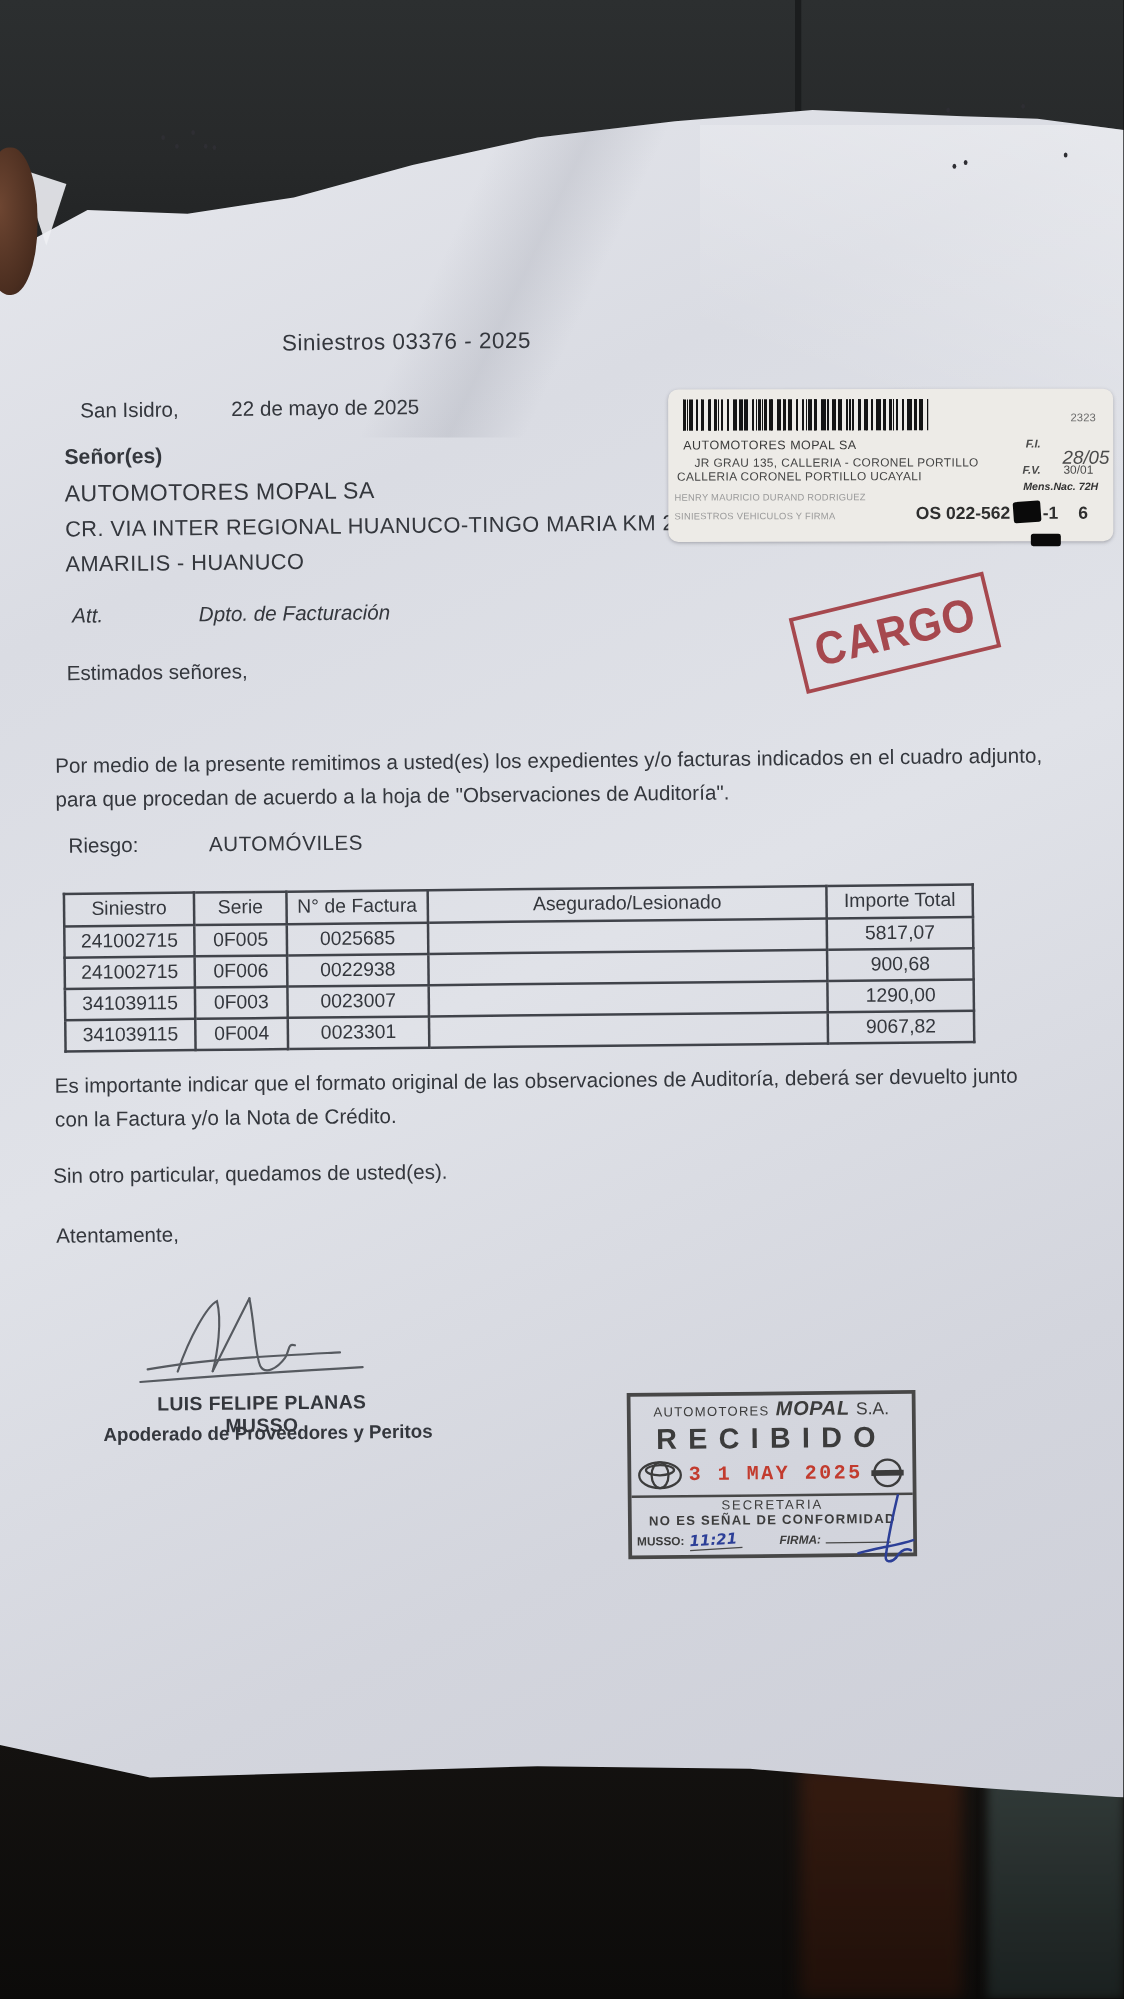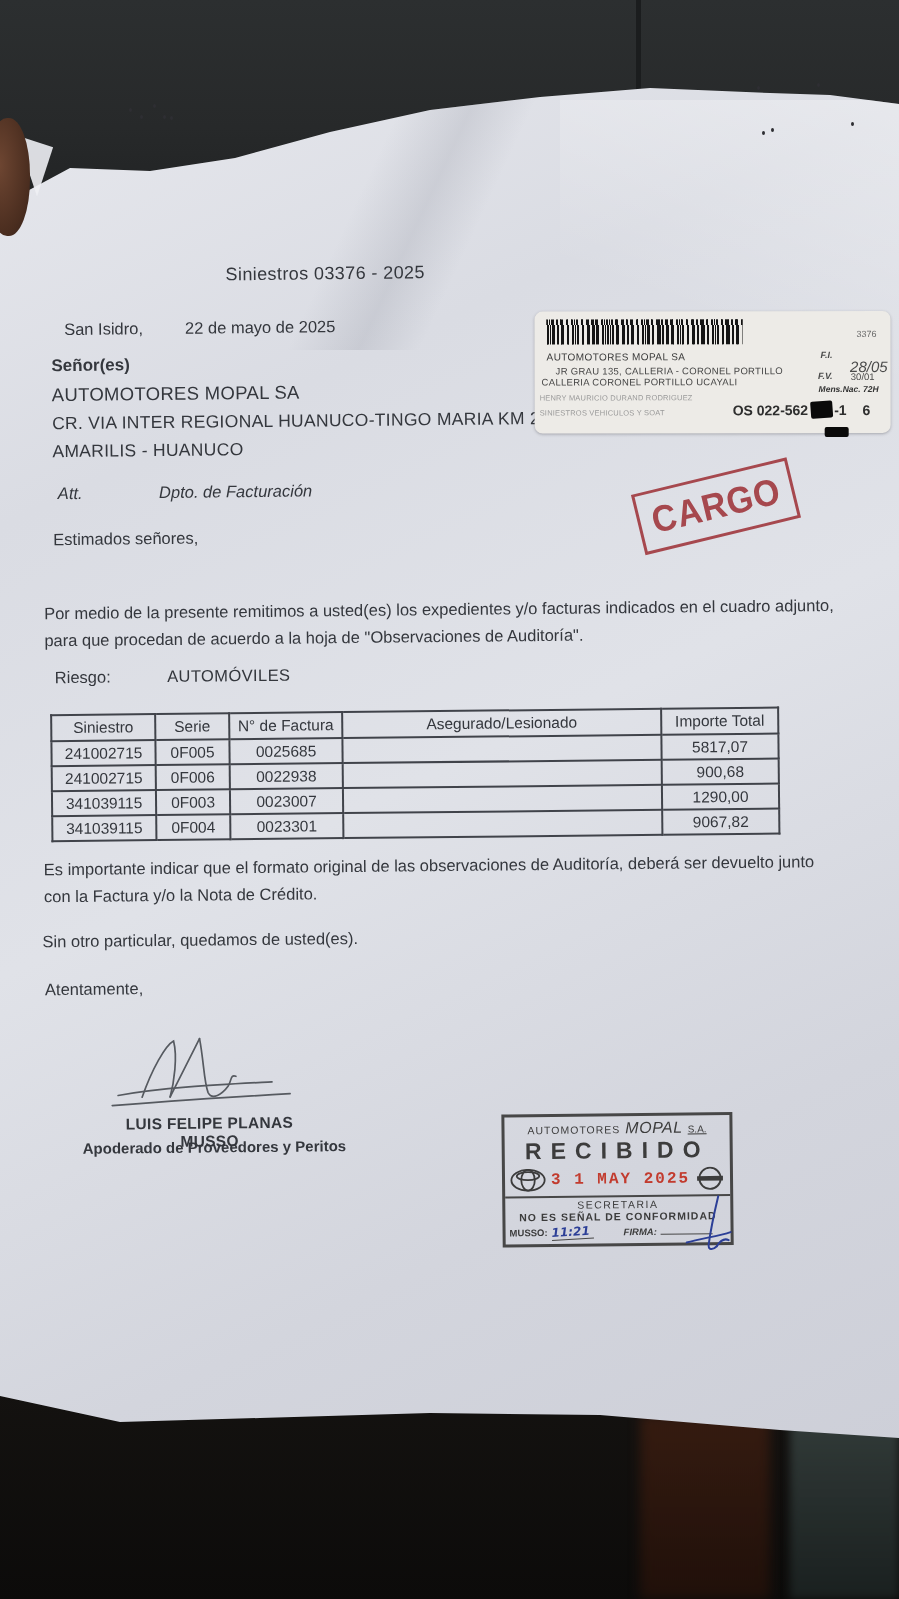--- a/index.html
+++ b/index.html
@@ -78,22 +78,22 @@
     transform:rotate(-13deg);border:3px solid #a23c42;color:#a23c42;opacity:.92;
     display:flex;align-items:center;justify-content:center;}
   .cargo span{font-size:37px;font-weight:bold;letter-spacing:1px;transform:scaleX(.92);}
   
   .sig-pencil{position:absolute;left:100px;top:1032px;}
   
   .recibido{position:absolute;left:497px;top:1115px;width:231px;height:133px;
     border:3px solid #474747;color:#3c3c3c;padding:2px 4px;}
   .rec-company{display:flex;justify-content:center;align-items:baseline;gap:5px;margin-top:1px;}
   .rec-co-pre{font-size:10.5px;letter-spacing:1px;}
-  .rec-co-name{font-size:16px;font-style:italic;font-weight:normal;letter-spacing:.5px;}
-  .rec-co-suf{font-size:10px;text-decoration:underline;}
+  .rec-co-name{font-size:16px;font-style:italic;font-weight:bold;letter-spacing:.5px;}
+  .rec-co-suf{font-size:14px;}
   .rec-title{text-align:center;font-size:23px;font-weight:bold;letter-spacing:9px;margin-top:0px;}
   .rec-mid{display:flex;align-items:center;justify-content:space-between;margin-top:3px;padding:0 1px;}
   .rec-date{color:#c23b2e;font-size:16px;font-weight:bold;letter-spacing:2px;font-family:"Liberation Mono",monospace;}
   .rec-div{border-top:2.5px solid #474747;margin:4px -4px 1px;}
   .rec-sec{text-align:center;font-size:10.5px;letter-spacing:1.5px;}
   .rec-disc{text-align:center;font-size:10.5px;letter-spacing:1px;font-weight:bold;}
   .rec-bottom{display:flex;align-items:baseline;font-size:9.5px;font-weight:bold;margin-top:2px;gap:4px;}
   .rec-hora-val{color:#2c3f97;font-style:italic;font-size:12px;font-family:"DejaVu Sans",sans-serif;
     border-bottom:1px solid #474747;min-width:42px;transform:rotate(-3deg);}
   .rec-firma-line{border-bottom:1px solid #474747;min-width:52px;display:inline-block;height:8px;}
@@ -219,26 +219,26 @@
         <path d="M14,60 C60,52 120,50 168,48"></path>
         <path d="M8,70 C70,66 140,62 186,60"></path>
       </g>
     </svg>
 
     <div class="abs bold name-block" style="left:100px;top:1112px;font-size:15.5px;letter-spacing:.3px;">LUIS FELIPE PLANAS MUSSO</div>
     <div class="abs bold" style="left:78px;top:1136px;font-size:15px;">Apoderado de Proveedores y Peritos</div>
 
     <div class="sticker">
       <div class="barcode"></div>
-      <div class="stk-code">3376</div>
+      <div class="stk-code">2323</div>
       <div class="stk-company">AUTOMOTORES MOPAL SA</div>
       <div class="stk-addr1">JR GRAU 135, CALLERIA - CORONEL PORTILLO</div>
       <div class="stk-addr2">CALLERIA CORONEL PORTILLO UCAYALI</div>
       <div class="stk-contact">HENRY MAURICIO DURAND RODRIGUEZ</div>
-      <div class="stk-biz">SINIESTROS VEHICULOS Y SOAT</div>
+      <div class="stk-biz">SINIESTROS VEHICULOS Y FIRMA</div>
       <div class="stk-fi">F.I.</div>
       <div class="stk-fiv">28/05</div>
       <div class="stk-fv">F.V.</div>
       <div class="stk-fvv">30/01</div>
       <div class="stk-mens">Mens.Nac. 72H</div>
       <div class="stk-os">
         <span>OS 022-562</span>
         <span class="redact"></span>
         <span>-1</span>
         <span class="stk-osd">6</span>

